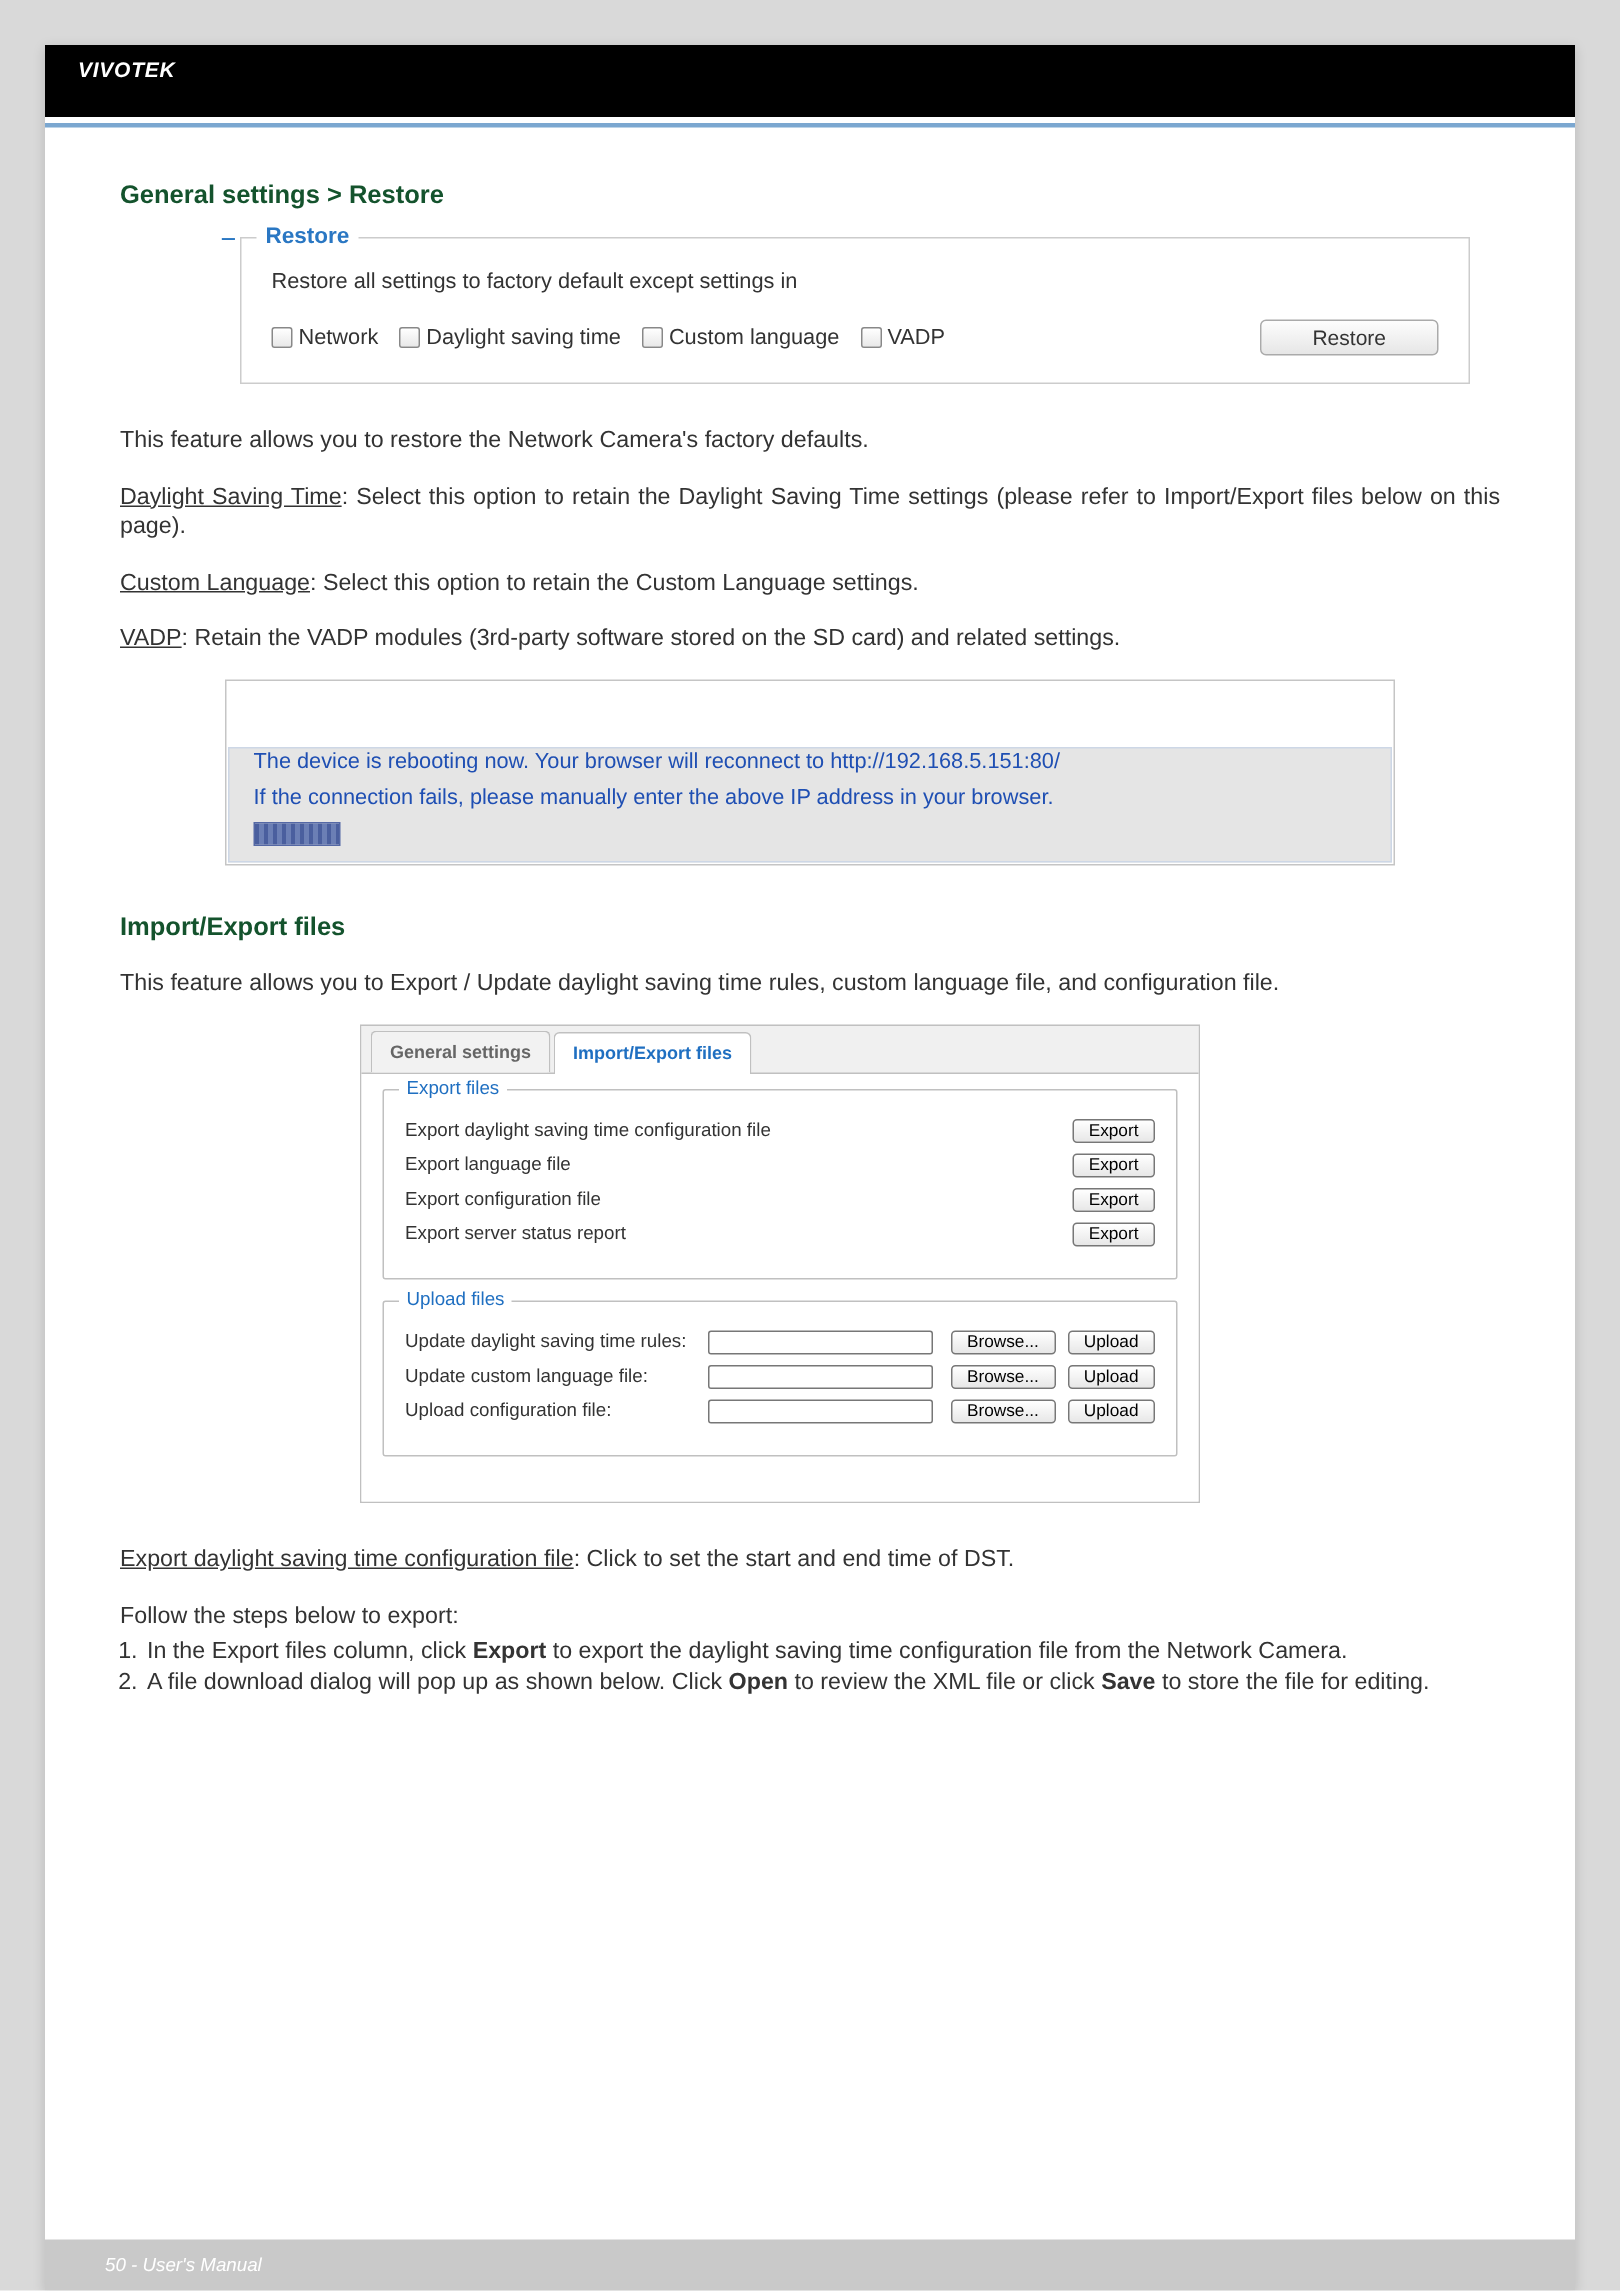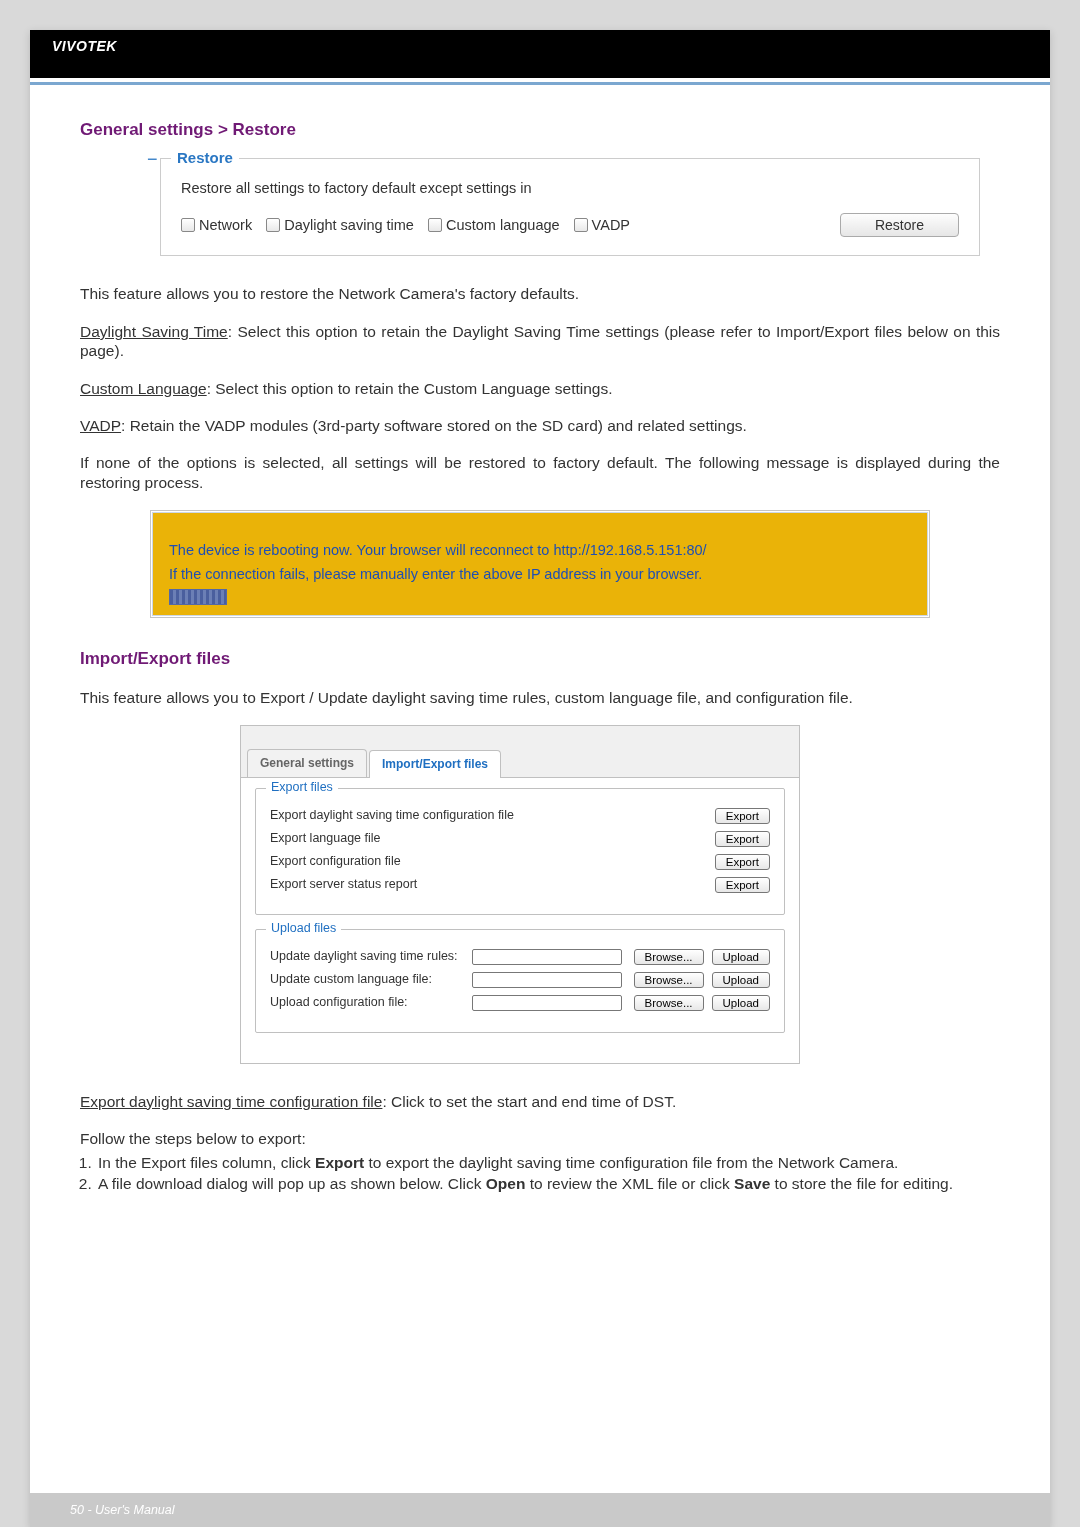--- a/index.html
+++ b/index.html
@@ -32,21 +32,21 @@
     background: #7ba7d0;
     margin-top: 4px;
   }
   .content {
     padding: 34px 50px 0 50px;
     font-size: 15.5px;
     color: #333;
     line-height: 1.25;
   }
   .section-title {
-    color: #701a75;
+    color: #14532d;
     font-weight: bold;
     font-size: 17px;
     margin-bottom: 18px;
   }
   .restore-fieldset {
     border: 1px solid #ccc;
     margin: 0 0 28px 80px;
     padding: 16px 20px 18px 20px;
     position: relative;
     width: 820px;
@@ -101,43 +101,44 @@
   }
   .para { margin-bottom: 18px; text-align: justify; }
   .u { text-decoration: underline; }
   .reboot-box {
     border: 1px solid #c5c5c5;
     margin: 0 auto 30px auto;
     width: 780px;
     padding: 1px;
   }
   .reboot-inner {
-    background: #eab308;
+    background: #e5e5e5;
     border: 1px solid #cdd7e6;
-    padding: 28px 16px 10px 16px;
+    padding: 0 16px 10px 16px;
+    margin-top: 43px;
   }
   .reboot-line { color: #1f4fb3; font-size: 14.5px; margin-bottom: 6px; }
   .progress-strip {
     width: 58px; height: 16px;
     background: repeating-linear-gradient(90deg,#4a5f9e 0,#4a5f9e 3px,#6b7fb5 3px,#6b7fb5 6px);
     margin-top: 6px;
     border:1px solid #5468a5;
   }
   .screenshot-panel {
     border: 1px solid #c0c0c0;
     width: 560px;
     margin: 4px 0 28px 160px;
     background: #fafafa;
     font-size: 12.5px;
   }
   .tabs-row {
     display: flex;
     background: #f0f0f0;
     border-bottom: 1px solid #c0c0c0;
-    padding: 23px 6px 0 6px;
+    padding: 3px 6px 0 6px;
     gap: 0;
   }
   .tab {
     padding: 6px 12px;
     border: 1px solid #c0c0c0;
     border-bottom: none;
     background: #f2f2f2;
     color: #666;
     font-weight: bold;
     font-size: 12px;
@@ -238,21 +239,20 @@
             <span>VADP</span>
           </label>
         <button class="btn-restore">Restore</button>
       </div>
     </div>
 
     <div class="para">This feature allows you to restore the Network Camera's factory defaults.</div>
     <div class="para"><span class="u">Daylight Saving Time</span><span>: Select this option to retain the Daylight Saving Time settings (please refer to Import/Export files below on this page).</span></div>
     <div class="para"><span class="u">Custom Language</span><span>: Select this option to retain the Custom Language settings.</span></div>
     <div class="para"><span class="u">VADP</span><span>: Retain the VADP modules (3rd-party software stored on the SD card) and related settings.</span></div>
-    <div class="para">If none of the options is selected, all settings will be restored to factory default.  The following message is displayed during the restoring process.</div>
 
     <div class="reboot-box">
       <div class="reboot-inner">
         <div class="reboot-line">The device is rebooting now. Your browser will reconnect to http://192.168.5.151:80/</div>
         <div class="reboot-line">If the connection fails, please manually enter the above IP address in your browser.</div>
         <div class="progress-strip"></div>
       </div>
     </div>
 
     <div class="section-title">Import/Export files</div>

